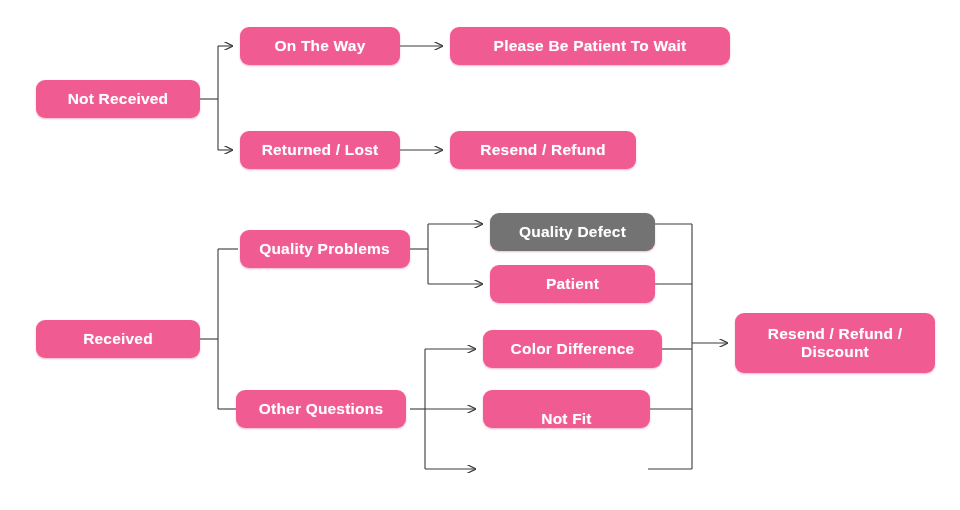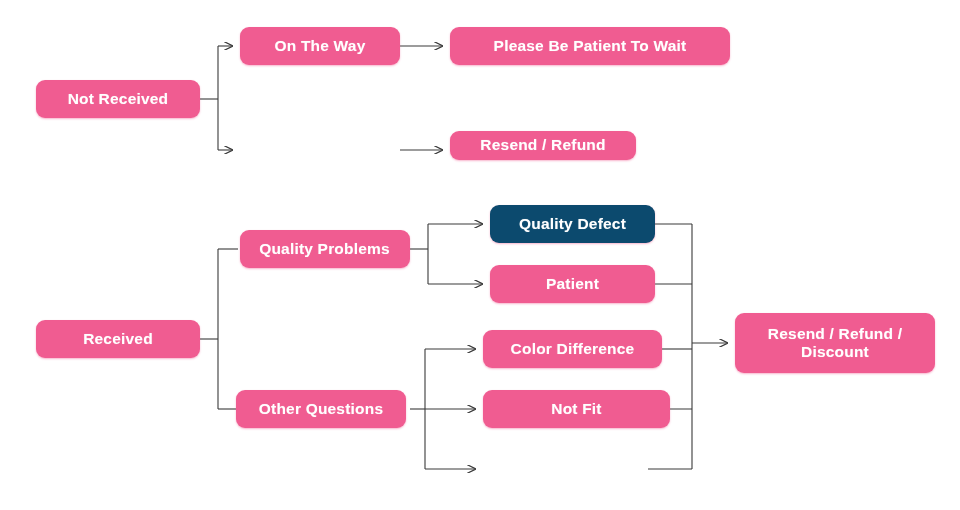--- a/index.html
+++ b/index.html
@@ -95,41 +95,44 @@
 
   <div class="node" id="n-not-received" style="left: 36px; top: 80px; width: 164px; height: 38px; background: rgb(240, 92, 145);">
     <span>Not Received</span>
   </div>
   <div class="node" id="n-on-the-way" style="left: 240px; top: 27px; width: 160px; height: 38px; background: rgb(240, 92, 145);">
     <span>On The Way</span>
   </div>
   <div class="node" id="n-please-wait" style="left: 450px; top: 27px; width: 280px; height: 38px; background: rgb(240, 92, 145);">
     <span>Please Be Patient To Wait</span>
   </div>
-  <div class="node" id="n-resend-refund" style="left: 450px; top: 131px; width: 186px; height: 29px; background: rgb(240, 92, 145);">
+  <div class="node" id="n-returned-lost" style="left: 240px; top: 131px; width: 160px; height: 38px; background: rgb(240, 92, 145);">
+    <span>Returned / Lost</span>
+  </div>
+  <div class="node" id="n-resend-refund" style="left: 450px; top: 131px; width: 186px; height: 38px; background: rgb(240, 92, 145);">
     <span>Resend / Refund</span>
   </div>
   <div class="node" id="n-received" style="left: 36px; top: 320px; width: 164px; height: 38px; background: rgb(240, 92, 145);">
     <span>Received</span>
   </div>
   <div class="node" id="n-quality-problems" style="left: 240px; top: 230px; width: 170px; height: 38px; background: rgb(240, 92, 145); padding-left: 9px;">
     <span>Quality Problems</span>
   </div>
   <div class="node" id="n-other-questions" style="left: 236px; top: 390px; width: 170px; height: 38px; background: rgb(240, 92, 145);">
     <span>Other Questions</span>
   </div>
-  <div class="node" id="n-quality-defect" style="left: 490px; top: 205px; width: 165px; height: 38px; background: #0c4a6e;">
+  <div class="node" id="n-quality-defect" style="left: 490px; top: 213px; width: 165px; height: 38px; background: #737373;">
     <span>Quality Defect</span>
   </div>
   <div class="node" id="n-damage" style="left: 490px; top: 265px; width: 165px; height: 38px; background: rgb(240, 92, 145);">
     <span>Patient</span>
   </div>
   <div class="node" id="n-color-difference" style="left: 483px; top: 330px; width: 179px; height: 38px; background: rgb(240, 92, 145);">
     <span>Color Difference</span>
   </div>
-  <div class="node" id="n-not-fit" style="left: 483px; top: 390px; width: 187px; height: 38px; background: rgb(240, 92, 145);">
+  <div class="node" id="n-not-fit" style="left: 483px; top: 390px; width: 167px; height: 38px; background: rgb(240, 92, 145); align-items: flex-end;">
     <span>Not Fit</span>
   </div>
   <div class="node" id="n-resend-refund-discount" style="left: 735px; top: 313px; width: 200px; height: 60px; background: rgb(240, 92, 145);">
     <span>Resend / Refund / Discount</span>
   </div>
 
 </div>
 
 </body></html>

